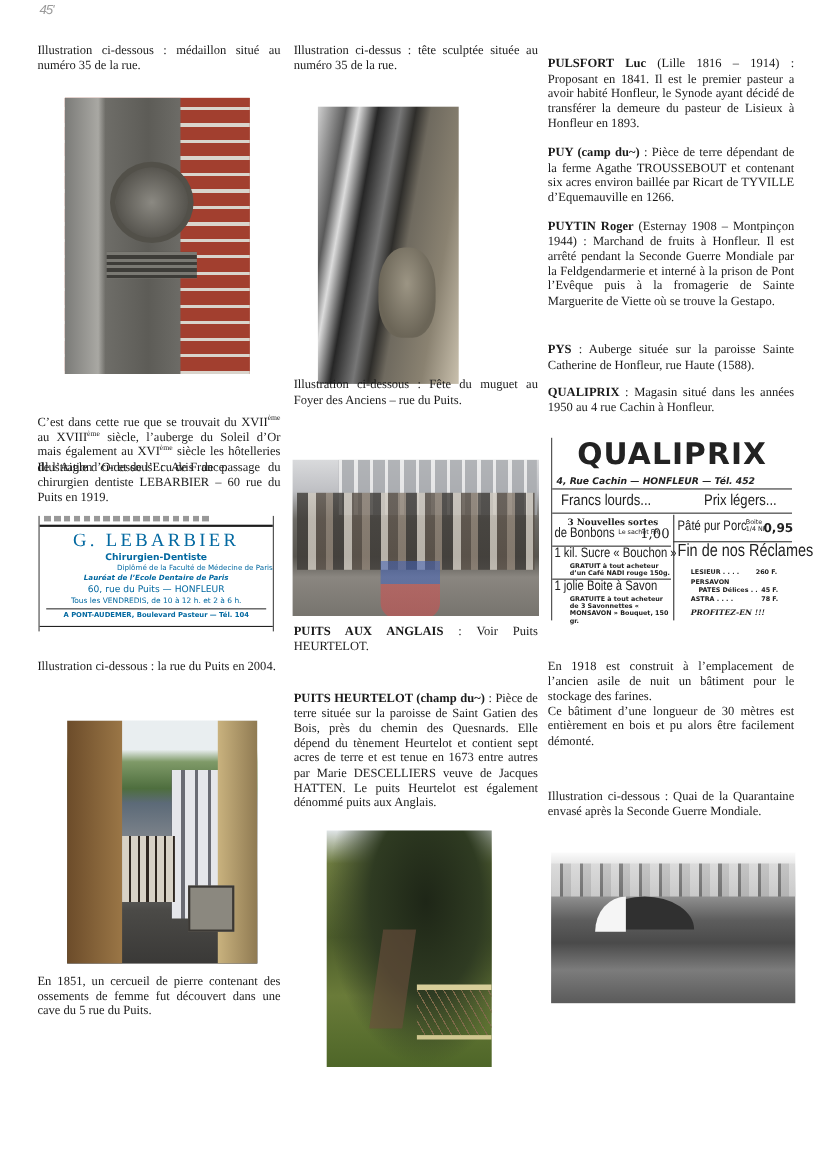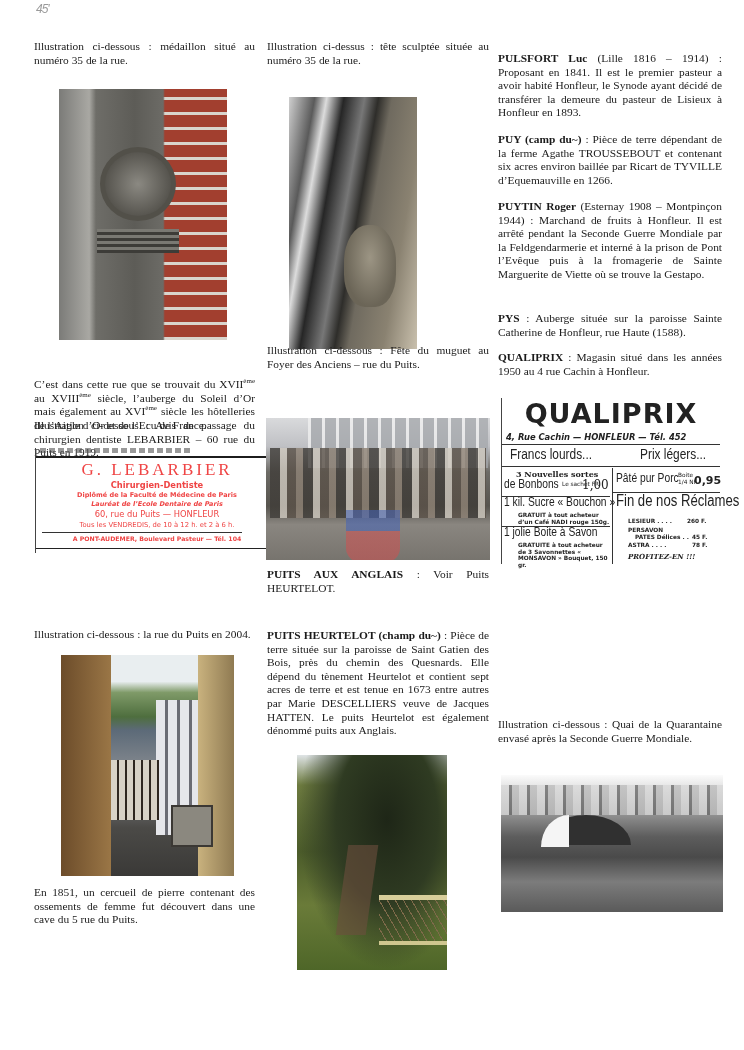--- a/index.html
+++ b/index.html
@@ -48,26 +48,26 @@
   .ph-puits .gate { position: absolute; left: 82px; top: 140px; width: 68px; height: 50px; border-top: 5px solid #d8ce9a; border-bottom: 4px solid #cfc68f; background: repeating-linear-gradient(60deg, transparent 0 6px, #7e6a4a 6px 7px); }
   .ph-puits .trunk { position: absolute; left: 45px; top: 90px; width: 30px; height: 90px; background: #6d4f3d; opacity: .6; transform: skewX(-8deg); }
 
   .ph-quai { left: 501px; top: 775px; width: 222px; height: 137px;
     background: linear-gradient(180deg, #fbfbfb 0%, #e6e6e6 8%, #8d8d8d 30%, #5d5d5d 45%, #4a4a4a 60%, #7c7c7c 78%, #5a5a5a 100%); }
   .ph-quai .shed { position: absolute; left: 40px; top: 40px; width: 90px; height: 30px; background: #303030; border-radius: 50% 50% 0 0 / 100% 100% 0 0; }
   .ph-quai .shed-front { position: absolute; left: 40px; top: 40px; width: 28px; height: 32px; background: #f5f5f5; border-radius: 100% 0 0 0; }
   .ph-quai .town { position: absolute; left: 0; top: 10px; width: 222px; height: 30px; background: repeating-linear-gradient(90deg, #d8d8d8 0 8px, #6b6b6b 8px 11px, #bcbcbc 11px 18px); opacity: .8; }
 
   
-  .ad-leb { left: 35px; top: 448px; width: 244px; height: 105px; border-left: 1px solid #444; border-right: 1px solid #444; font-family: "DejaVu Sans", sans-serif; color: #ef4444; text-align: center; }
+  .ad-leb { left: 35px; top: 469px; width: 214px; height: 105px; border-left: 1px solid #444; border-right: 1px solid #444; font-family: "DejaVu Sans", sans-serif; color: #0369a1; text-align: center; }
   .ad-leb .rule-top { position: absolute; left: 0; top: 8px; width: 100%; border-top: 2.5px solid #1c1c1c; }
   .ad-leb .topline { position: absolute; left: 4px; top: 0; width: 150px; height: 5px; background: repeating-linear-gradient(90deg, #555 0 6px, transparent 6px 9px); opacity: .6; }
   .ad-leb .name { position: absolute; left: 0; top: 12px; width: 100%; font-family: "Liberation Serif", serif; font-size: 17px; letter-spacing: 3px; }
   .ad-leb .l2 { position: absolute; left: 0; top: 32px; width: 100%; font-size: 8.3px; font-weight: bold; }
-  .ad-leb .l3 { position: absolute; left: 0; top: 43px; width: 100%; font-size: 6.5px; font-weight: bold; }
+  .ad-leb .l3 { position: absolute; left: 0; top: 43px; width: 100%; font-size: 6.5px; font-weight: normal; text-align: right; }
   .ad-leb .l4 { position: absolute; left: 0; top: 52px; width: 100%; font-size: 6.5px; font-style: italic; font-weight: bold; text-align: center; }
   .ad-leb .l5 { position: absolute; left: 0; top: 61px; width: 100%; font-size: 8.3px; font-weight: normal; }
   .ad-leb .l6 { position: absolute; left: 0; top: 73px; width: 100%; font-size: 6.8px; }
   .ad-leb .rule-mid { position: absolute; left: 6px; top: 84px; width: 200px; border-top: 1px solid #333; }
   .ad-leb .l7 { position: absolute; left: 0; top: 87px; width: 100%; font-size: 6.2px; font-weight: bold; }
   .ad-leb .rule-bot { position: absolute; left: 0; top: 100px; width: 100%; border-top: 1.5px solid #222; }
 
   
   .ad-qp { left: 501px; top: 398px; width: 218px; height: 166px; border-left: 1px solid #444; font-family: "DejaVu Sans", sans-serif; color: #222; }
   .ad-qp .title { position: absolute; left: 0; top: 0; width: 218px; text-align: center; font-size: 27px; font-weight: bold; letter-spacing: 1px; }
@@ -108,21 +108,21 @@
   <div class="l2">Chirurgien-Dentiste</div>
   <div class="l3">Diplômé de la Faculté de Médecine de Paris</div>
   <div class="l4">Lauréat de l’Ecole Dentaire de Paris</div>
   <div class="l5">60, rue du Puits — HONFLEUR</div>
   <div class="l6">Tous les VENDREDIS, de 10 à 12 h. et 2 à 6 h.</div>
   <div class="rule-mid"></div>
   <div class="l7">A PONT-AUDEMER, Boulevard Pasteur — Tél. 104</div>
   <div class="rule-bot"></div>
 </div>
 
-<p class="abs txt col1" style="top:628px; text-align:left;">Illustration ci-dessous : la rue du Puits en 2004.</p>
+<p class="abs txt col1" style="top:600px; text-align:left;">Illustration ci-dessous : la rue du Puits en 2004.</p>
 
 <div class="photo ph-rue">
   <div class="leftwall"></div>
   <div class="house"></div>
   <div class="timber"></div>
   <div class="rightwall"></div>
   <div class="van"></div>
 </div>
 
 <p class="abs txt col1" style="top:886px;">En 1851, un cercueil de pierre contenant des ossements de femme fut découvert dans une cave du 5 rue du Puits.</p>
@@ -191,20 +191,22 @@
   <div class="c small" style="left:185px; top:120px;">260 F.</div>
   <div class="c small" style="left:126px; top:129px;">PERSAVON</div>
   <div class="c small" style="left:133px; top:136px;">PATES Délices . .</div>
   <div class="c small" style="left:190px; top:136px;">45 F.</div>
   <div class="c small" style="left:126px; top:144px;">ASTRA . . . .</div>
   <div class="c small" style="left:190px; top:144px;">78 F.</div>
   <div class="c" style="left:126px; top:154px; font-style:italic; font-weight:bold; font-family:'DejaVu Serif',serif; font-size:7px;">PROFITEZ-EN !!!</div>
 </div>
 
 <div class="abs txt col3" style="top:600px;">
+  <p>En 1918 est construit à l’emplacement de l’ancien asile de nuit un bâtiment pour le stockage des farines.</p>
+  <p>Ce bâtiment d’une longueur de 30 mètres est entièrement en bois et pu alors être facilement démonté.</p>
 </div>
 
 <p class="abs txt col3" style="top:718px;">Illustration ci-dessous : Quai de la Quarantaine envasé après la Seconde Guerre Mondiale.</p>
 
 <div class="photo ph-quai">
   <div class="town"></div>
   <div class="shed"></div>
   <div class="shed-front"></div>
 </div>
 

